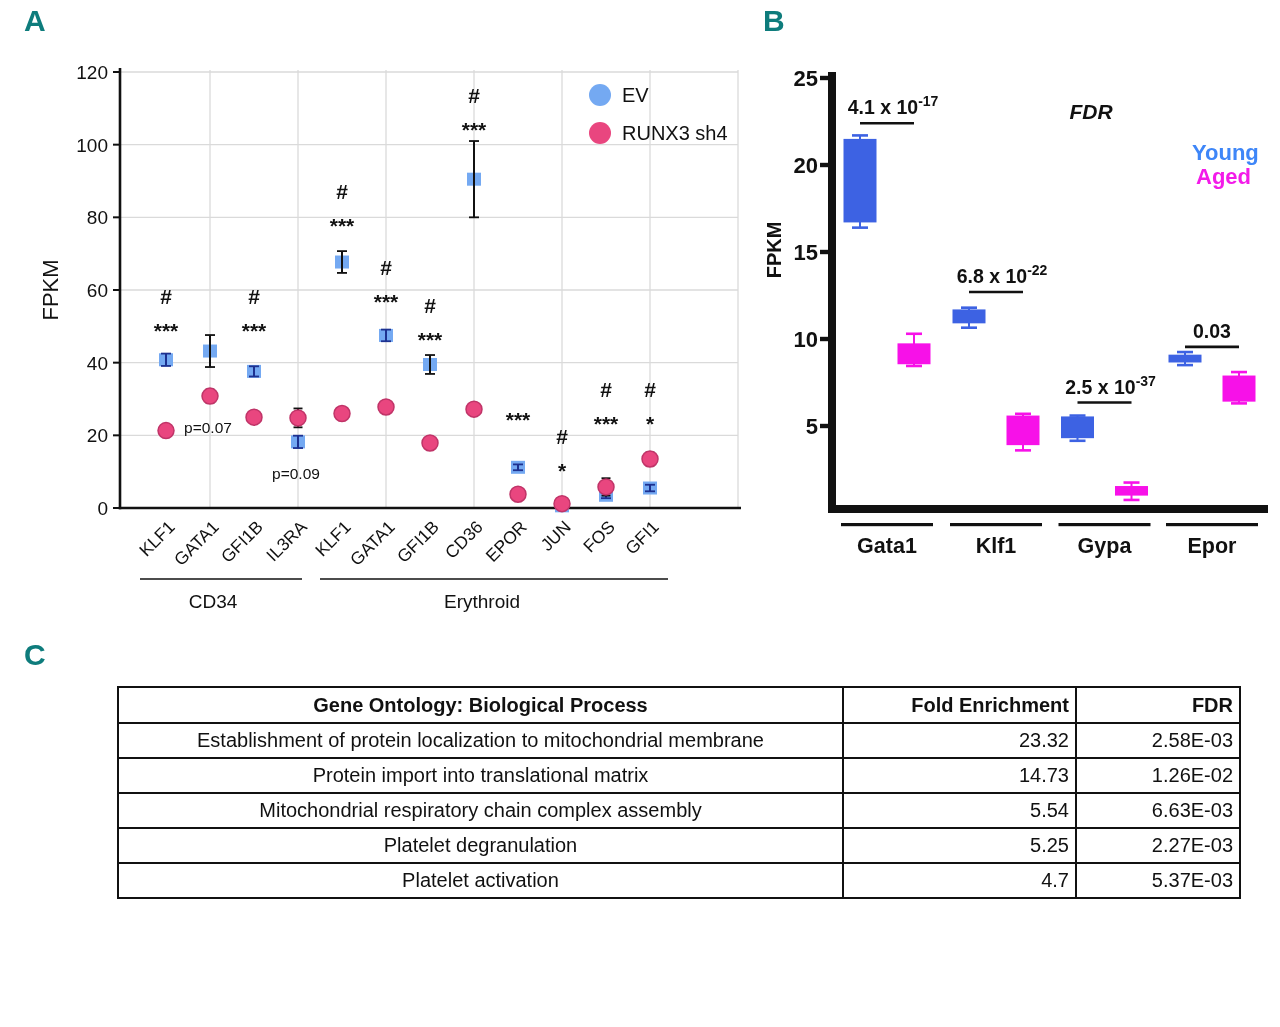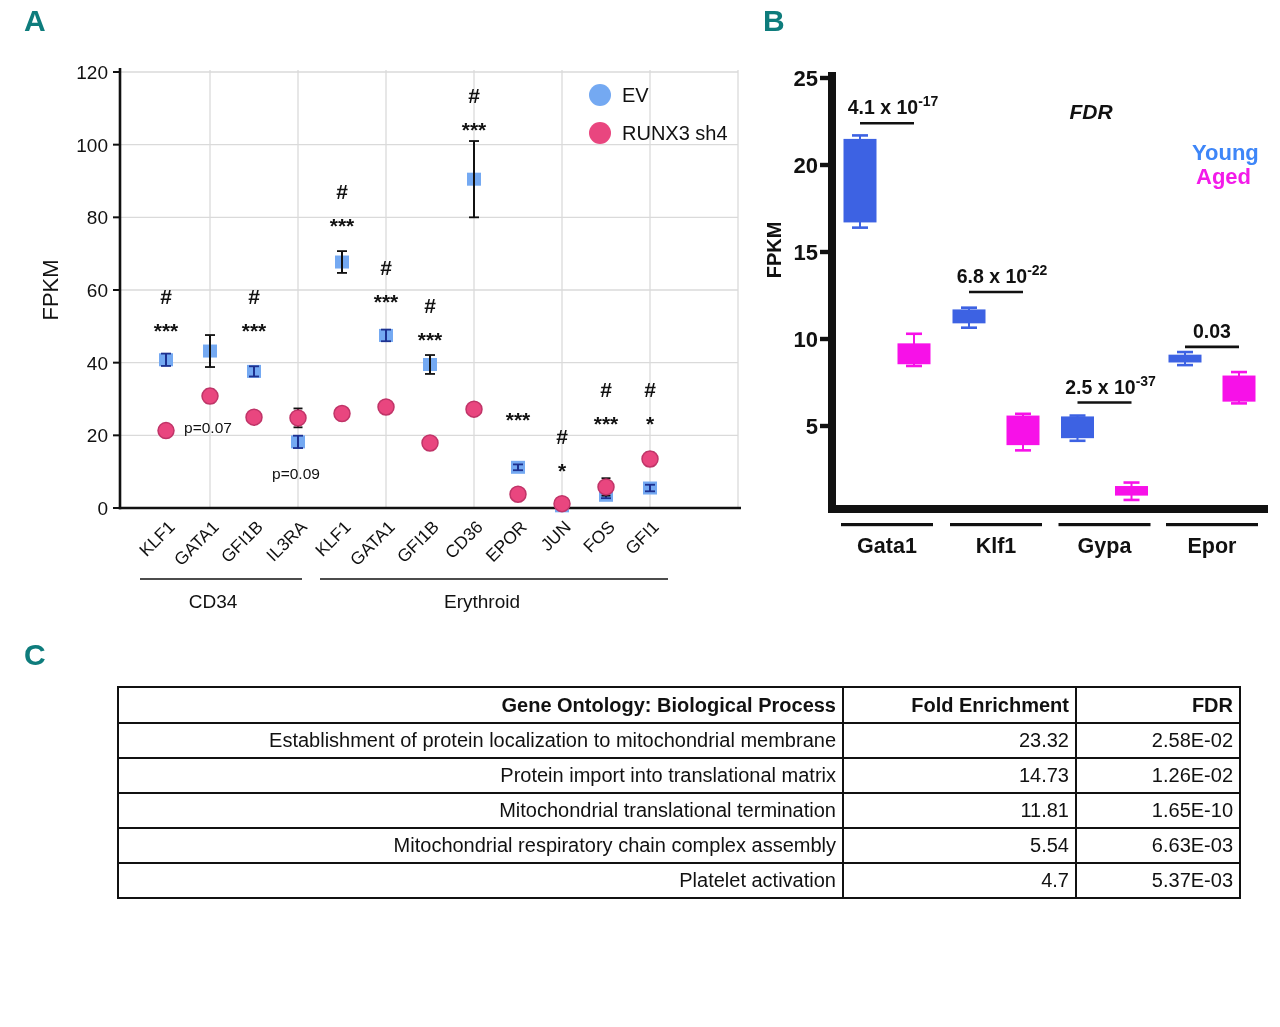--- a/index.html
+++ b/index.html
@@ -9,21 +9,21 @@
   #letterA{left:24px;top:4px;}
   #letterB{left:763px;top:4px;}
   #letterC{left:24px;top:638px;}
   #figsvg{position:absolute;left:0;top:0;}
   .table-wrap{position:absolute;left:117px;top:686px;}
   table.got{border-collapse:collapse;table-layout:fixed;width:1122px;background:#fff;}
   table.got th, table.got td{border:2px solid #111;font-size:20px;color:#111;
       padding:0 6px;overflow:hidden;white-space:nowrap;}
   table.got th{height:34px;font-weight:bold;}
   table.got td{height:33px;font-weight:normal;}
-  .c-name{text-align:right;padding-left:10px;margin-top:16px;}
+  .c-name{text-align:center;padding-left:10px;margin-top:16px;}
   .c-num{text-align:right;}
   col.c1{width:725px;} col.c2{width:233px;} col.c3{width:164px;}
 </style>
 </head>
 <body>
 
 <div class="panel-letter" id="letterA" style="color: rgb(14, 124, 124);">A</div>
 <div class="panel-letter" id="letterB" style="color: rgb(14, 124, 124);">B</div>
 <div class="panel-letter" id="letterC" style="color: rgb(14, 124, 124);">C</div>
 
@@ -346,36 +346,36 @@
         <tr>
           <th class="c-name">Gene Ontology: Biological Process</th>
           <th class="c-num">Fold Enrichment</th>
           <th class="c-num">FDR</th>
         </tr>
       </thead>
     <tbody>
         <tr>
           <td class="c-name">Establishment of protein localization to mitochondrial membrane</td>
           <td class="c-num">23.32</td>
-          <td class="c-num">2.58E-02</td>
+          <td class="c-num">2.58E-03</td>
         </tr>
         <tr>
           <td class="c-name">Protein import into translational matrix</td>
           <td class="c-num">14.73</td>
           <td class="c-num">1.26E-02</td>
         </tr>
         <tr>
-          <td class="c-name">Mitochondrial translational termination</td>
-          <td class="c-num">11.81</td>
-          <td class="c-num">1.65E-10</td>
-        </tr>
-        <tr>
           <td class="c-name">Mitochondrial respiratory chain complex assembly</td>
           <td class="c-num">5.54</td>
           <td class="c-num">6.63E-03</td>
+        </tr>
+        <tr>
+          <td class="c-name">Platelet degranulation</td>
+          <td class="c-num">5.25</td>
+          <td class="c-num">2.27E-03</td>
         </tr>
         <tr>
           <td class="c-name">Platelet activation</td>
           <td class="c-num">4.7</td>
           <td class="c-num">5.37E-03</td>
         </tr>
       </tbody>
   </table>
 </div>
 

